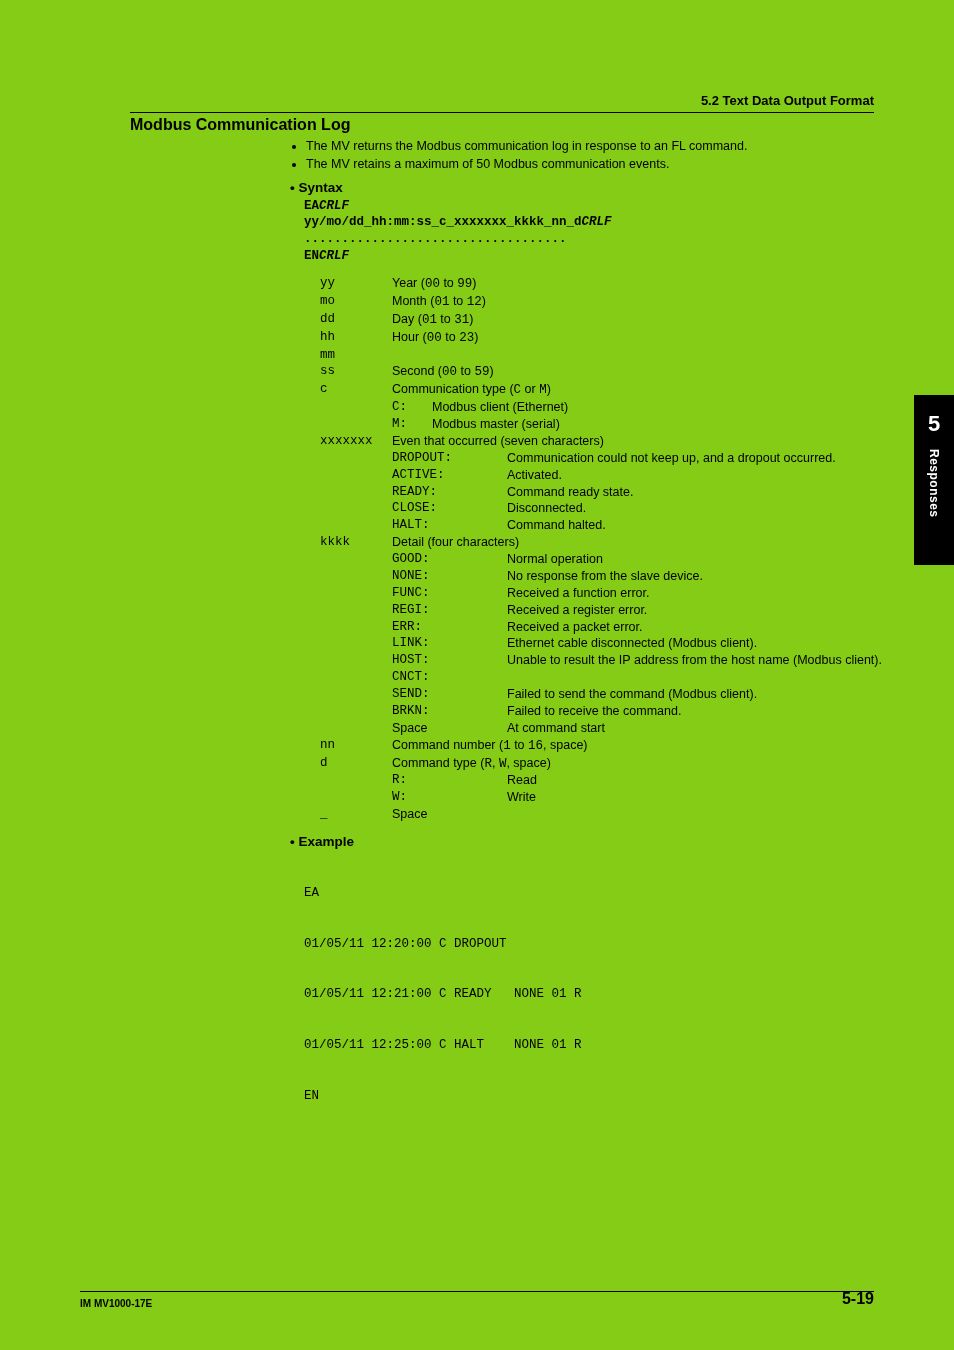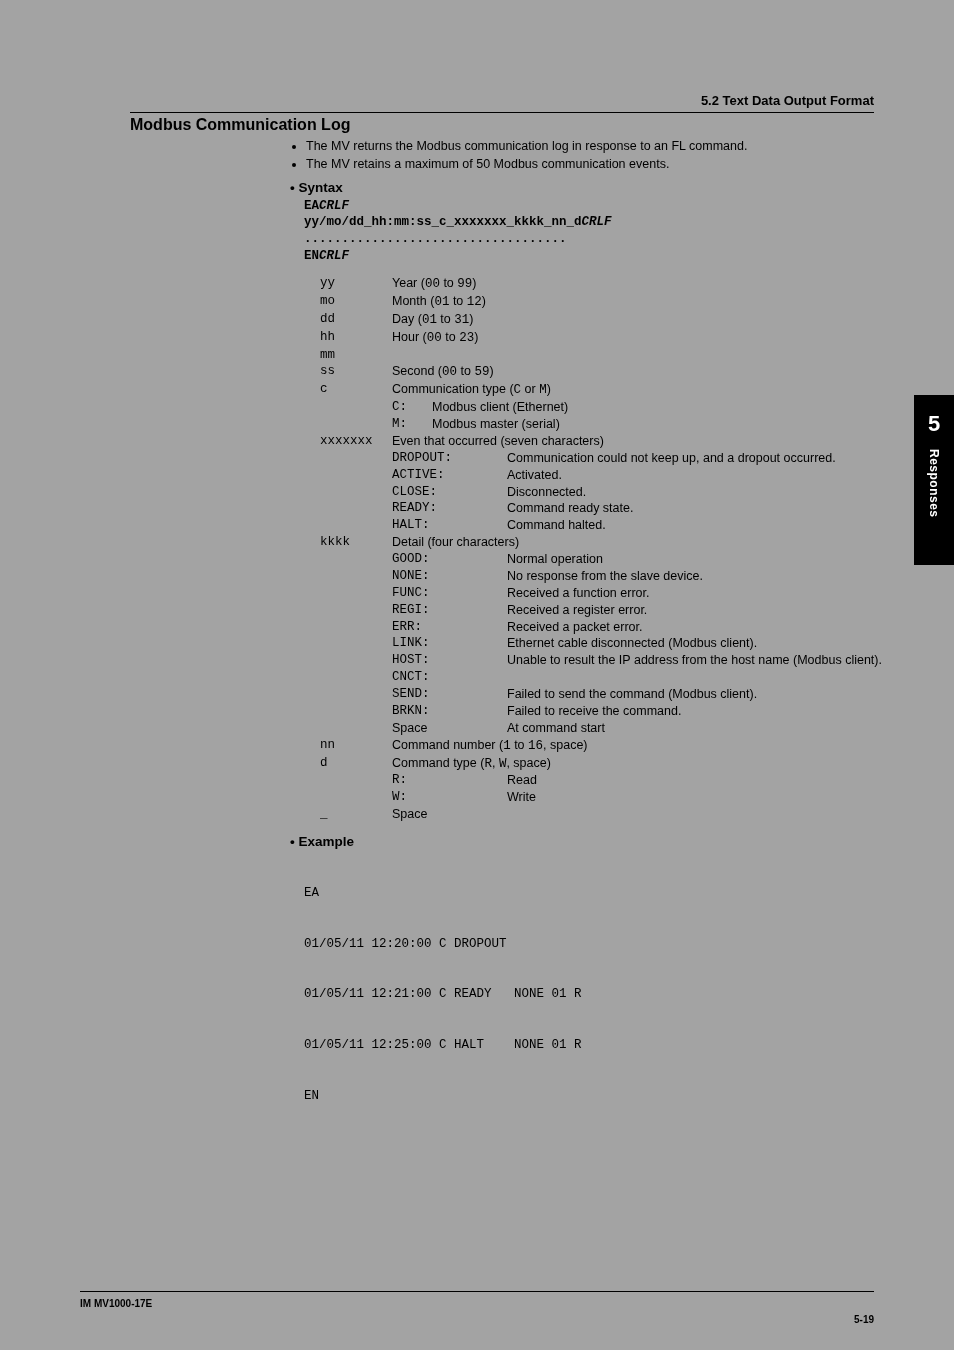--- a/index.html
+++ b/index.html
@@ -8,21 +8,21 @@
     font-size: 12.5px;
     color: #000;
     margin: 0;
     padding: 0;
     line-height: 1.35;
   }
   .page {
     width: 954px;
     height: 1350px;
     position: relative;
-    background: #a3a3a3;
+    background: #84cc16;
     box-sizing: border-box;
     padding: 90px 70px 40px 130px;
   }
   .header-right {
     position: absolute;
     top: 92px;
     right: 80px;
     font-weight: bold;
     font-size: 13px;
   }
@@ -102,23 +102,23 @@
   }
   .footer-left {
     position: absolute;
     bottom: 40px;
     left: 80px;
     font-size: 10px;
     font-weight: bold;
   }
   .footer-right {
     position: absolute;
-    bottom: 24px;
+    bottom: 40px;
     right: 80px;
-    font-size: 10px;
+    font-size: 16px;
     font-weight: bold;
   }
   .italic { font-style: italic; }
 </style>
 </head>
 <body>
 
 <div class="page">
 
   <div class="header-right">5.2  Text Data Output Format</div>
@@ -196,26 +196,26 @@
           <div class="sub-table">
             <div class="sub-row">
                 <div class="sub-key mono">DROPOUT:</div>
                 <div class="sub-val">Communication could not keep up, and a dropout occurred.</div>
               </div>
             <div class="sub-row">
                 <div class="sub-key mono">ACTIVE:</div>
                 <div class="sub-val">Activated.</div>
               </div>
             <div class="sub-row">
+                <div class="sub-key mono">READY:</div>
+                <div class="sub-val">Command ready state.</div>
+              </div>
+            <div class="sub-row">
                 <div class="sub-key mono">CLOSE:</div>
                 <div class="sub-val">Disconnected.</div>
-              </div>
-            <div class="sub-row">
-                <div class="sub-key mono">READY:</div>
-                <div class="sub-val">Command ready state.</div>
               </div>
             <div class="sub-row">
                 <div class="sub-key mono">HALT:</div>
                 <div class="sub-val">Command halted.</div>
               </div>
           </div>
         </div>
       </div>
 
       <div class="def-row">

